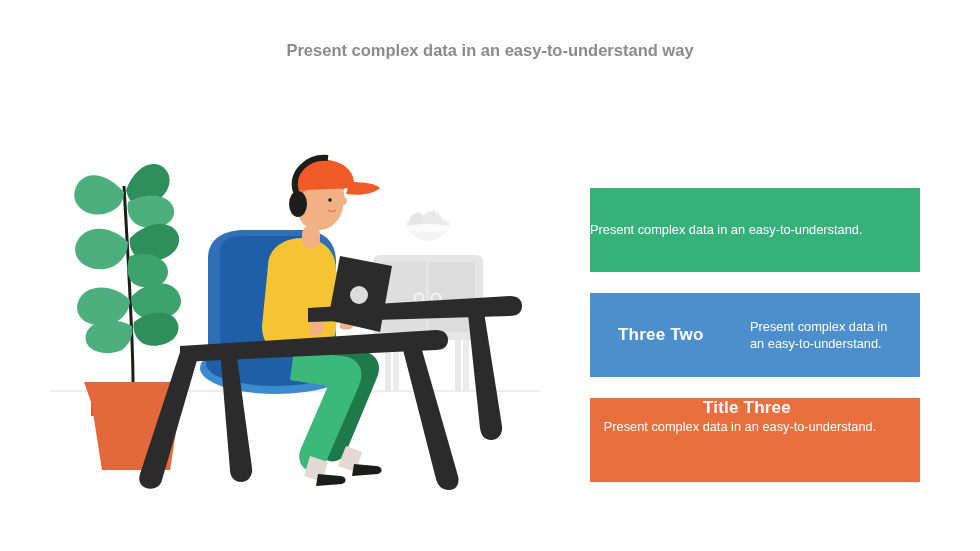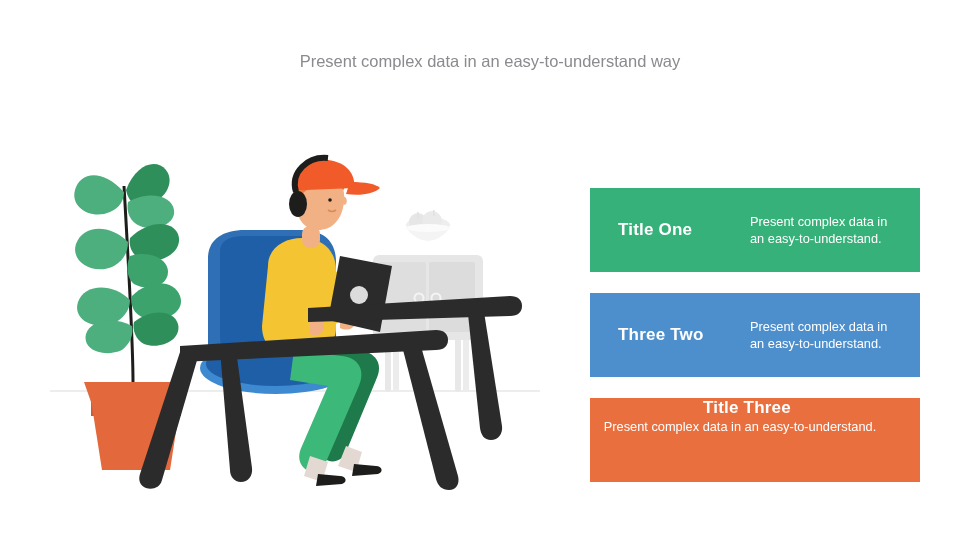--- a/index.html
+++ b/index.html
@@ -28,22 +28,22 @@
     line-height: 58px;
     font-weight: bold;
     color: #1b3073;
     letter-spacing: -0.5px;
     margin: 0;
   }
   .slide-subtitle {
     font-size: 16.5px;
     line-height: 22px;
     color: #8b8b8f;
-    margin: 16px 0 0 0;
-    font-weight: normal;
+    margin: 5px 0 0 0;
+    font-weight: bold;
   }
 
   
   .illustration {
     position: absolute;
     left: 40px;
     top: 150px;
     width: 520px;
     height: 360px;
   }
@@ -214,21 +214,20 @@
       <path d="M196 200 L212 318 C213 326 208 332 201 332 C194 332 190 326 190 320 L180 200 Z" fill="#2b2b2b"></path>
       <path d="M378 186 L418 326 C420 334 416 340 409 340 C402 340 398 336 396 329 L360 188 Z" fill="#2b2b2b"></path>
       <path d="M444 162 L462 276 C463 284 458 290 451 290 C444 290 441 285 440 278 L428 164 Z" fill="#2b2b2b"></path>
     </g>
   </svg>
 </div>
 
 <div class="cards">
 
   <div class="card" style="background: rgb(53, 177, 121);">
-    <div class="card-title">Title One</div>
     <div class="card-desc">Present complex data in an easy-to-understand.</div>
   </div>
 
   <div class="card" style="background: rgb(77, 142, 205);">
     <div class="card-title">Three Two</div>
     <div class="card-desc">Present complex data in an easy-to-understand.</div>
   </div>
 
   <div class="card" style="background: rgb(233, 111, 62);">
     <div class="card-title">Title Three</div>

